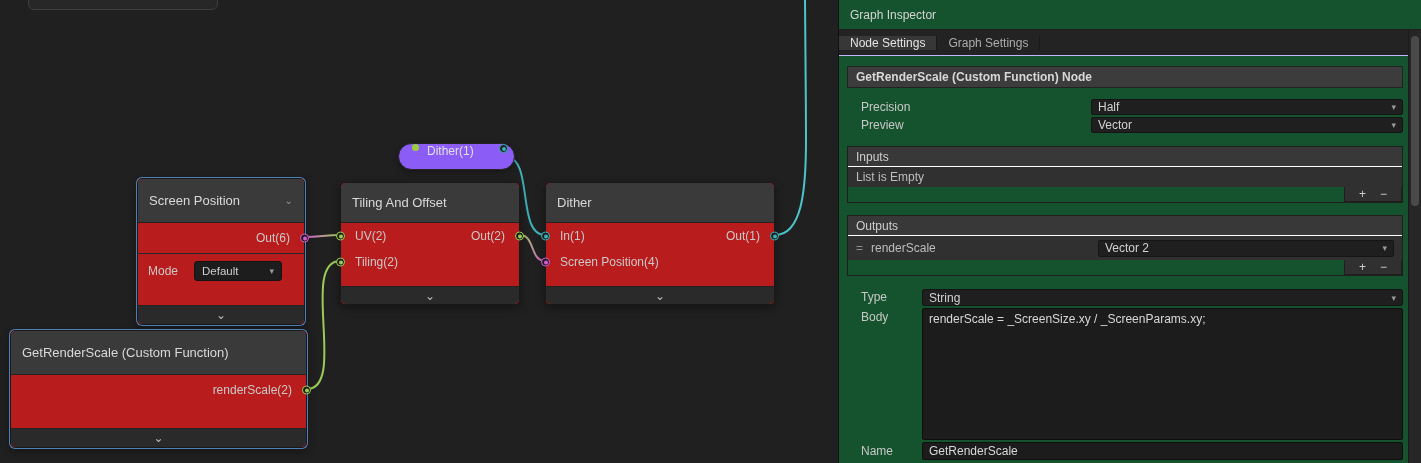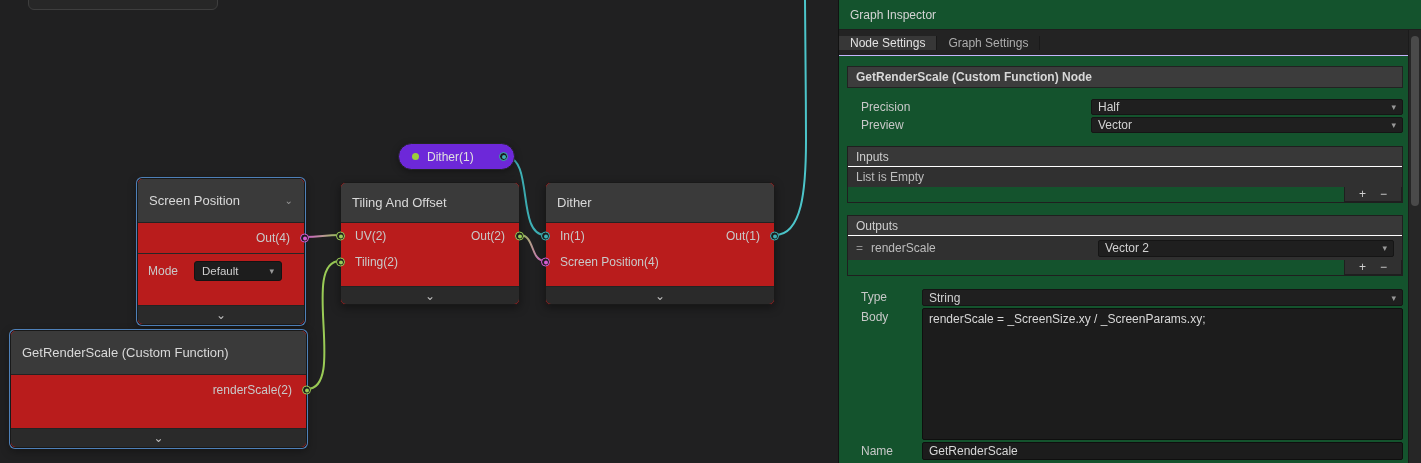--- a/index.html
+++ b/index.html
@@ -36,22 +36,22 @@
   .c-v4{color:var(--vector4)} .c-v2{color:var(--vector2)} .c-fl{color:var(--float-teal)}
   .mode-row{height:34px;padding:0 10px;gap:16px;border-top:1px solid #272727}
   .mini-dd{display:flex;align-items:center;width:88px;height:20px;background:#1d1d1d;
     border:1px solid #131313;border-radius:3px;padding:0 7px;color:#cfcfcf;font-size:11.5px}
   .mini-dd .dd-arrow{margin-left:auto;color:#9a9a9a;font-size:9px}
   .node-spacer{flex:1}
   .node-collapse{height:19px;flex:none;background:#2a2a2a;border-top:1px solid #232323;
     border-radius:0 0 5px 5px;display:flex;align-items:center;justify-content:center;
     color:#bdbdbd;font-size:12px;line-height:1}
 
-  .pill{position:absolute;left:398px;top:143px;width:117px;height:27px;display:flex;align-items:center;
-    gap:8px;background:#6d28d9;border:1px solid #242424;border-radius:14px;padding:0 6px 0 13px;
+  .pill{position:absolute;left:398px;top:143px;width:117px;height:27px;display:flex;
+    gap:8px;background:#8b5cf6;border:1px solid #242424;border-radius:14px;padding:0 6px 0 13px;
     font-size:12px;color:#e0e0e0;box-shadow:0 2px 7px rgba(0,0,0,.35)}
   .pill-dot{width:7px;height:7px;border-radius:50%;background:var(--exposed-green);flex:none}
   .pill .port{position:relative;top:auto;transform:none;margin-left:auto;flex:none}
 
   
   .inspector{position:absolute;left:838px;top:0;width:583px;height:463px;background:#14532d;
     border-left:1px solid #121212;font-size:12px;color:#c8c8c8}
   .insp-header{height:30px;display:flex;align-items:center;padding:0 11px;color:#d4d4d4;
     border-bottom:1px solid #1e1e1e}
   .insp-tabs{height:26px;display:flex;align-items:center;background:#232323;border-bottom:1px solid #c4b5fd}
@@ -120,21 +120,21 @@
       <span>Dither(1)</span>
       <span class="port c-fl"></span>
     </div>
 
     <div class="node selected" style="left:137px;top:178px;width:168px;height:147px">
       <div class="node-title h44">
         <span>Screen Position</span>
         <span class="title-chev">⌄</span>
       </div>
       <div class="node-row row-30">
-        <span class="out-label">Out(4)</span>
+        <span class="out-label">Out(6)</span>
         <span class="port right c-v4"></span>
       </div>
       <div class="node-row mode-row">
         <span>Mode</span>
         <div class="mini-dd">
           <span>Default</span>
           <span class="dd-arrow">▾</span>
         </div>
       </div>
       <div class="node-spacer"></div>

